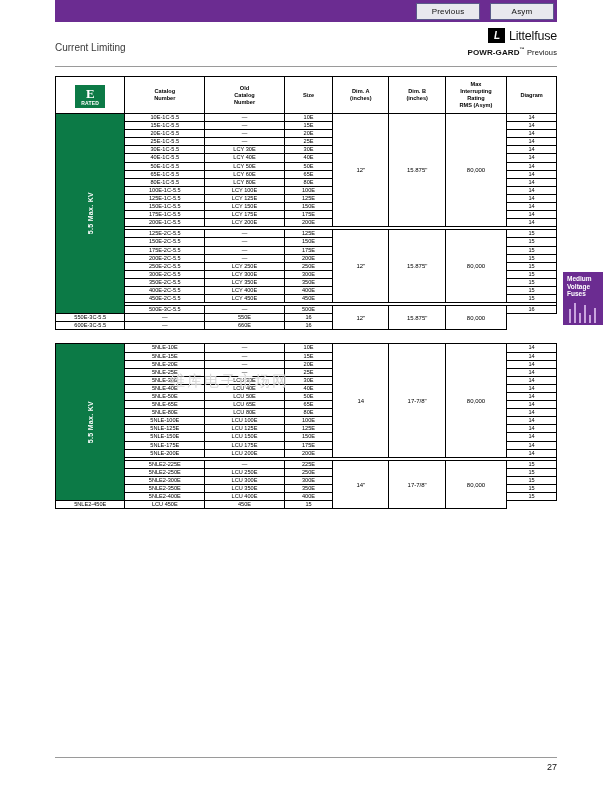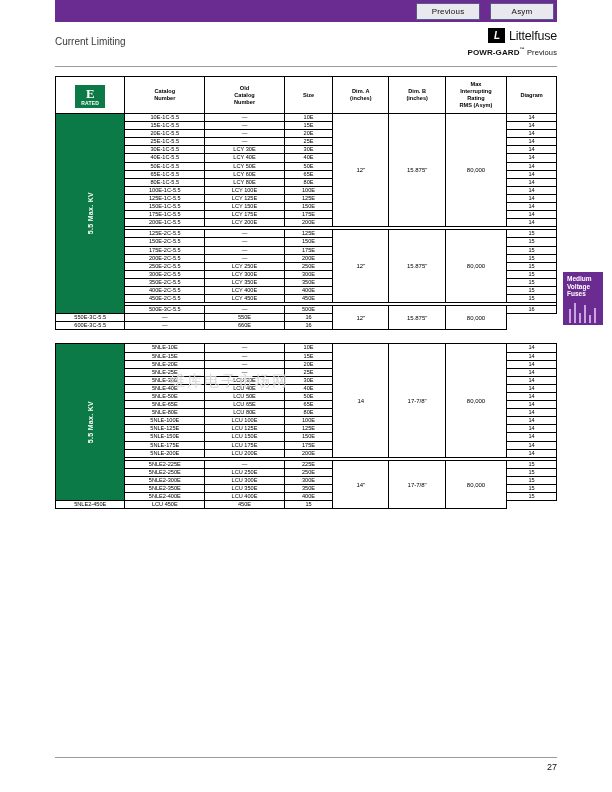--- a/index.html
+++ b/index.html
@@ -51,21 +51,21 @@
   .title {
     position: absolute;
     left: 55px; top: 28px;
     font-size: 16.5px;
     font-weight: bold;
     color: #1a1a1a;
     letter-spacing: .1px;
   }
   .subtitle {
     position: absolute;
-    left: 55px; top: 36px;
+    left: 55px; top: 42px;
     font-size: 10px;
     color: #3a3a3a;
   }
   .hdr-rule {
     position: absolute;
     left: 55px; top: 66px;
     width: 502px;
     height: 1px;
     background: #9a9a9a;
   }

